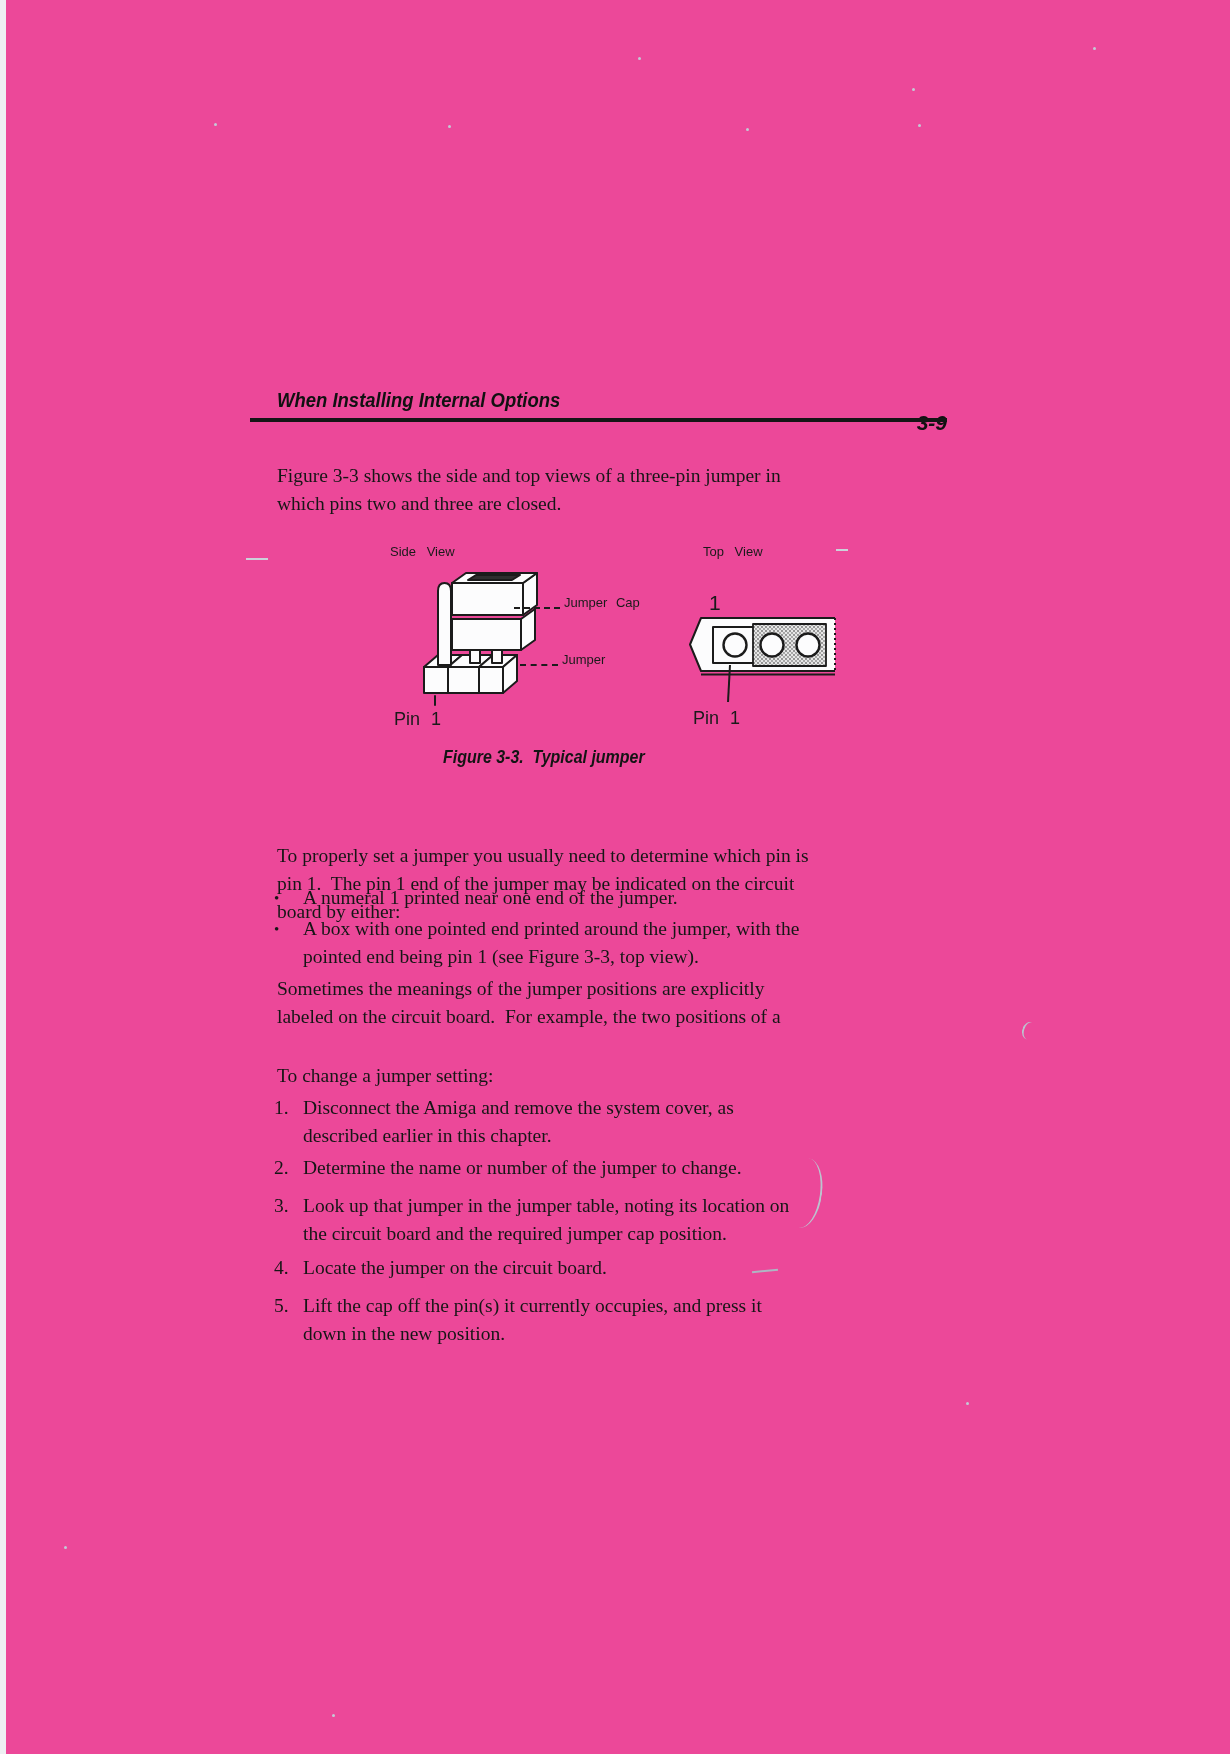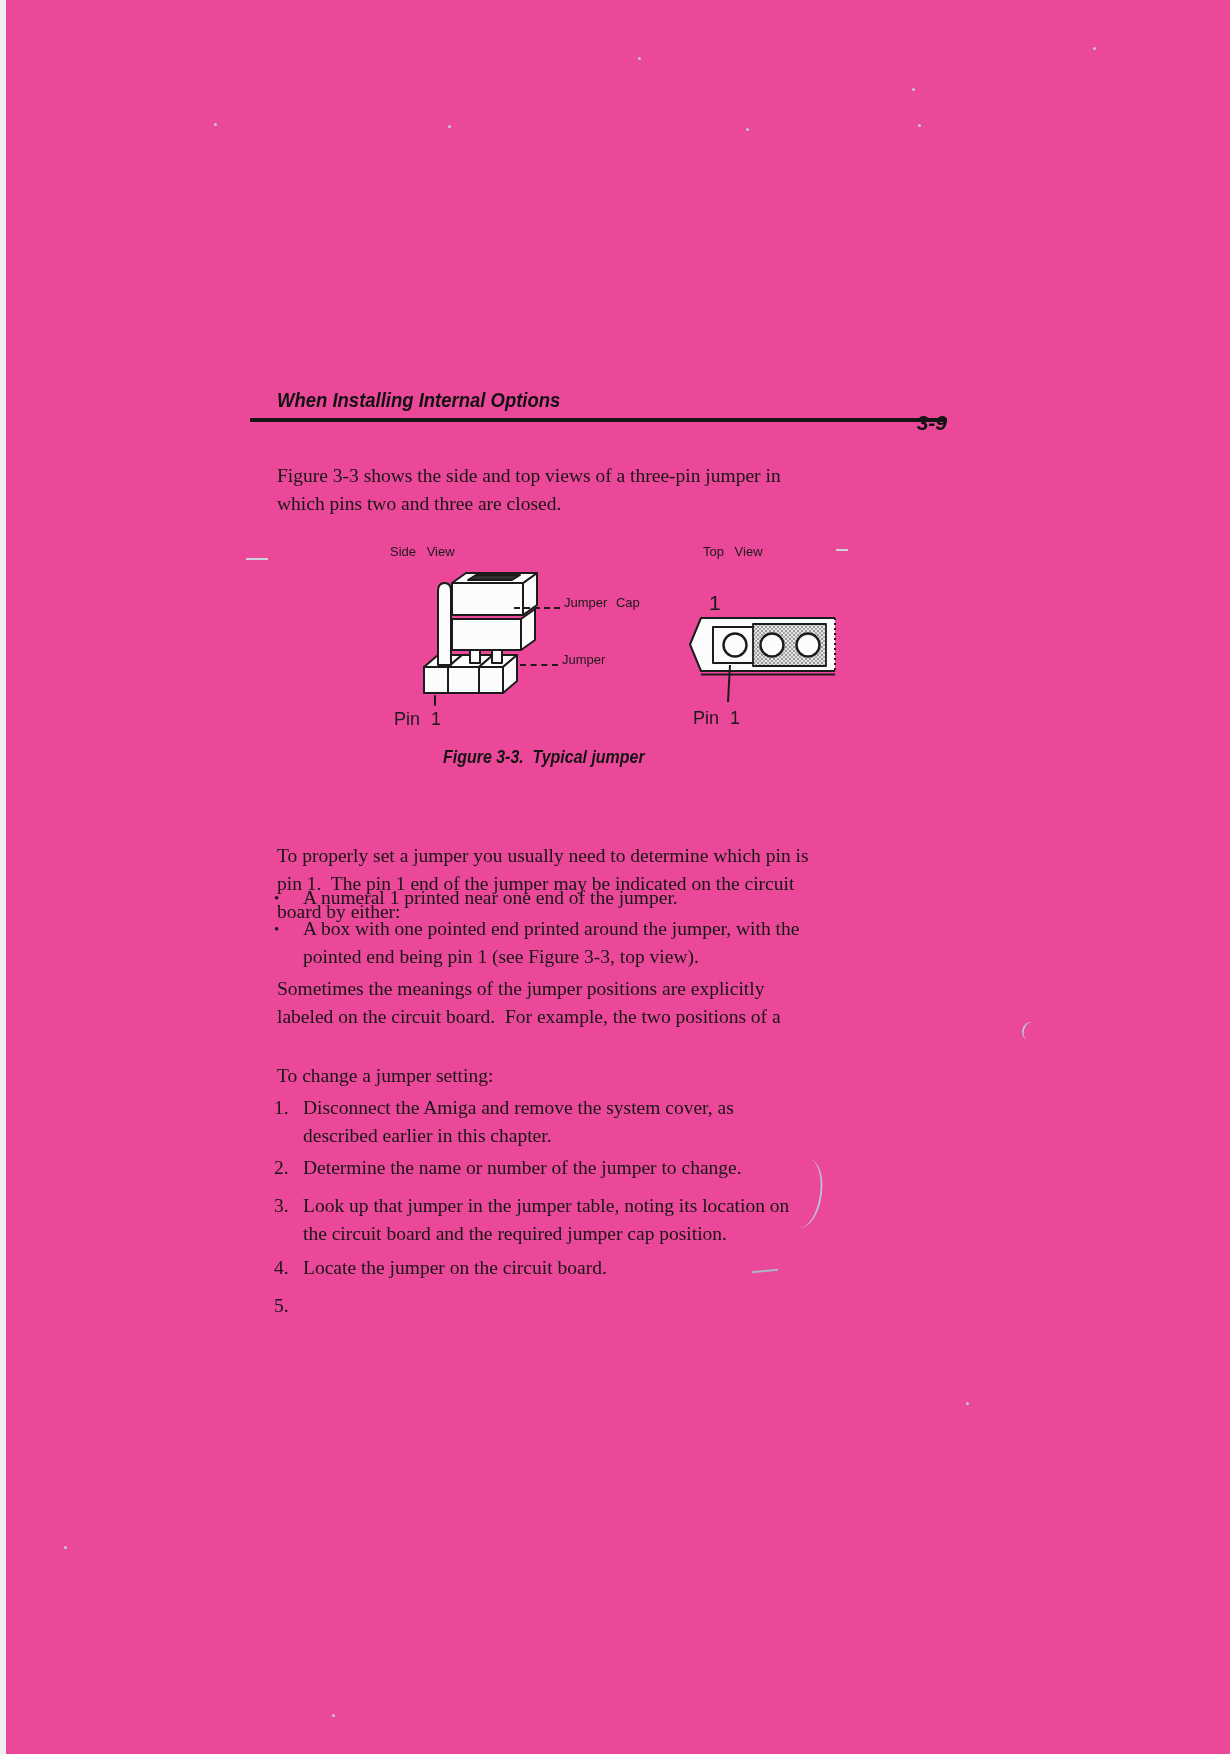--- a/index.html
+++ b/index.html
@@ -169,20 +169,24 @@
     <div class="line">Look up that jumper in the jumper table, noting its location on</div>
     <div class="line">the circuit board and the required jumper cap position.</div>
   </div>
 
   <div class="abs serif marker" style="left:274px;top:1254px;">4.</div>
   <div class="abs serif" style="left:303px;top:1254px;">
     <div class="line">Locate the jumper on the circuit board.</div>
   </div>
 
   <div class="abs serif marker" style="left:274px;top:1292px;">5.</div>
+  <div class="abs serif" style="left:303px;top:1292px;">
+    <div class="line">Lift the cap off the pin(s) it currently occupies, and press it</div>
+    <div class="line">down in the new position.</div>
+  </div>
 
   <div class="abs artifact" style="left:786px;top:1158px;width:34px;height:70px;border-right:2px solid #bcc3cf;border-radius:50%;transform:rotate(8deg);"></div>
   <div class="abs artifact" style="left:752px;top:1270px;width:26px;height:2px;background:#aeb6c4;transform:rotate(-5deg);"></div>
   <div class="abs artifact" style="left:1022px;top:1022px;width:13px;height:18px;border-left:2px solid #bcc3cf;border-radius:50%;transform:rotate(16deg);"></div>
   <div class="abs artifact" style="left:246px;top:558px;width:22px;height:2px;background:#ccd1da;"></div>
   <div class="abs artifact" style="left:836px;top:549px;width:12px;height:2px;background:#ccd1da;"></div>
   <div class="abs artifact speck" style="left:638px;top:57px;"></div>
   <div class="abs artifact speck" style="left:912px;top:88px;"></div>
   <div class="abs artifact speck" style="left:214px;top:123px;"></div>
   <div class="abs artifact speck" style="left:448px;top:125px;"></div>

